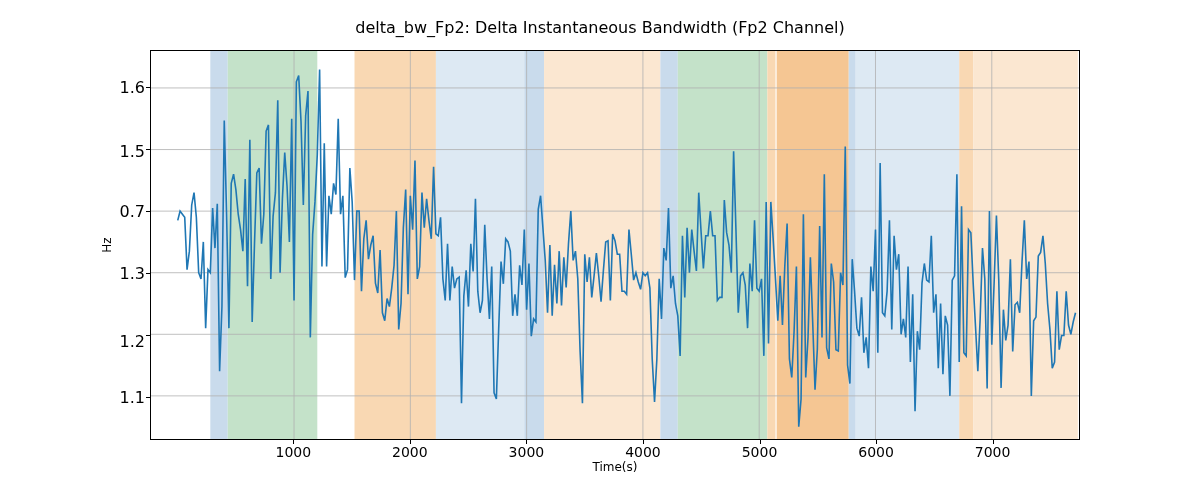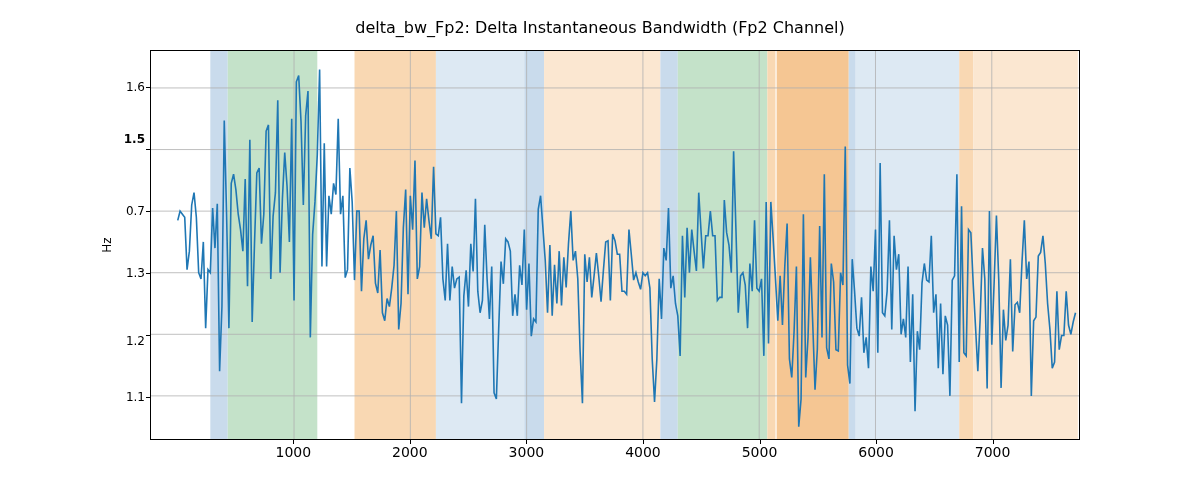--- a/index.html
+++ b/index.html
@@ -55,21 +55,21 @@
     position: absolute;
     left: 150px;
     top: 460px;
     width: 930px;
     text-align: center;
     font-size: 12px;
   }
   .tick-y {
     position: absolute;
     right: 1055px;
-    font-size: 12px;
+    font-size: 16px;
     transform: translateY(-50%);
   }
   .tick-x {
     position: absolute;
     top: 444px;
     font-size: 14px;
     transform: translateX(-50%);
   }
   .tick-mark-y {
     position: absolute;
@@ -134,21 +134,21 @@
 
   <div id="yticks">
       <div class="tick-y" style="top: 396.667px;">1.1</div>
       <div class="tick-mark-y" style="top: 396.667px;"></div>
       <div class="tick-y" style="top: 341px;">1.2</div>
       <div class="tick-mark-y" style="top: 334.762px;"></div>
       <div class="tick-y" style="top: 272.857px;">1.3</div>
       <div class="tick-mark-y" style="top: 272.857px;"></div>
       <div class="tick-y" style="top: 210.952px;">0.7</div>
       <div class="tick-mark-y" style="top: 210.952px;"></div>
-      <div class="tick-y" style="top: 139px; font-weight: bold;">1.5</div>
+      <div class="tick-y" style="top: 151px;">1.5</div>
       <div class="tick-mark-y" style="top: 149.048px;"></div>
       <div class="tick-y" style="top: 87.1429px;">1.6</div>
       <div class="tick-mark-y" style="top: 87.1429px;"></div>
     </div>
   <div id="xticks">
       <div class="tick-x" style="left: 293.346px;">1000</div>
       <div class="tick-mark-x" style="left: 293.346px;"></div>
       <div class="tick-x" style="left: 409.887px;">2000</div>
       <div class="tick-mark-x" style="left: 409.887px;"></div>
       <div class="tick-x" style="left: 526.429px;">3000</div>
@@ -156,13 +156,14 @@
       <div class="tick-x" style="left: 642.97px;">4000</div>
       <div class="tick-mark-x" style="left: 642.97px;"></div>
       <div class="tick-x" style="left: 759.511px;">5000</div>
       <div class="tick-mark-x" style="left: 759.511px;"></div>
       <div class="tick-x" style="left: 876.053px;">6000</div>
       <div class="tick-mark-x" style="left: 876.053px;"></div>
       <div class="tick-x" style="left: 992.594px;">7000</div>
       <div class="tick-mark-x" style="left: 992.594px;"></div>
     </div>
 
+  <div class="xlabel">Time(s)</div>
 </div>
 
 </body></html>

